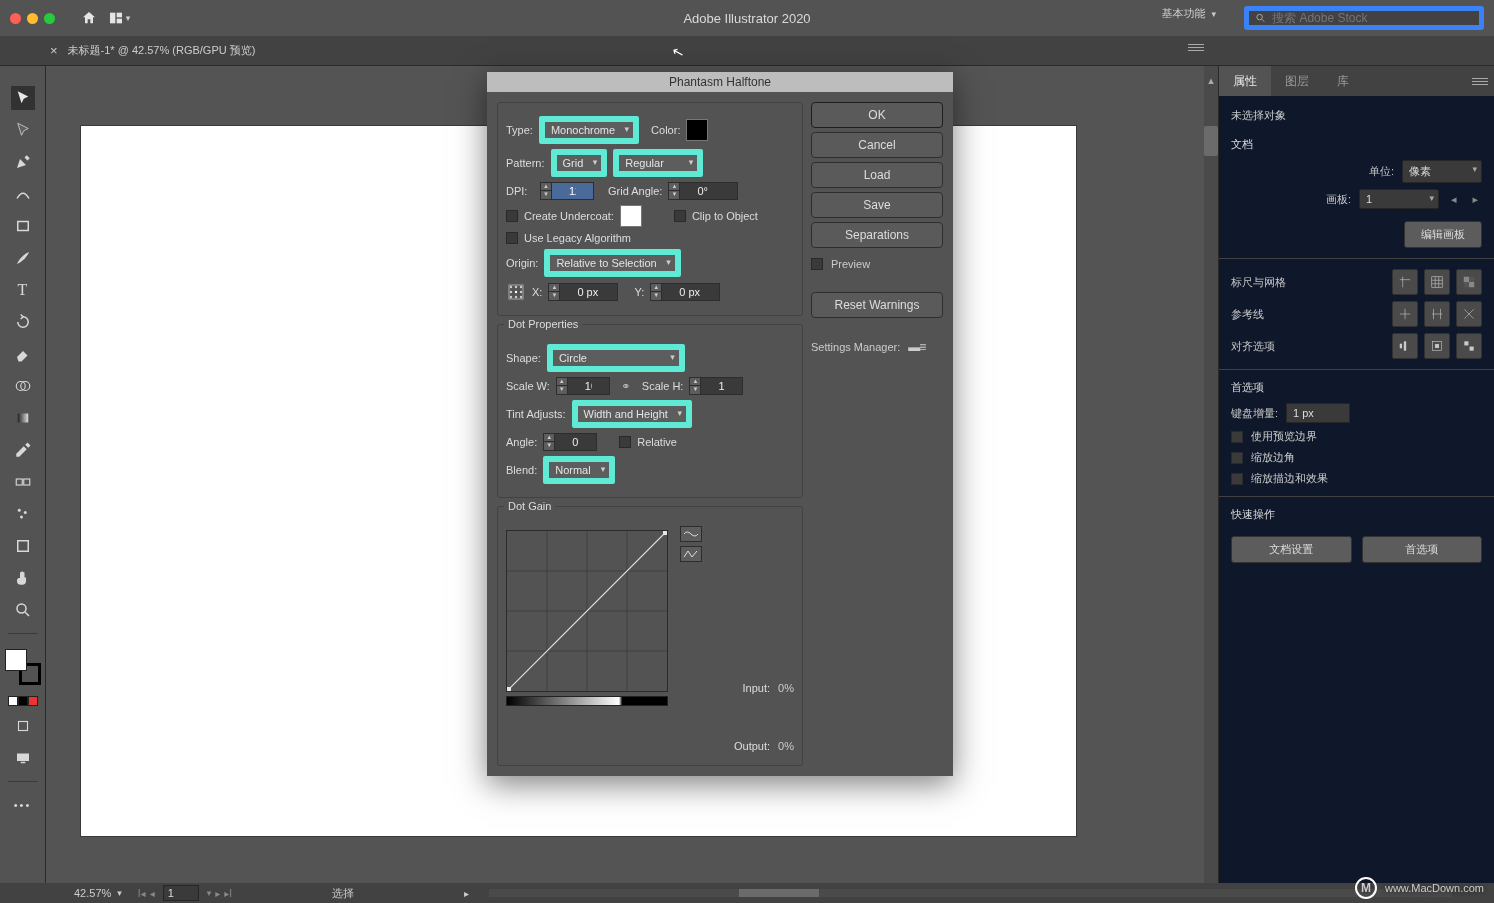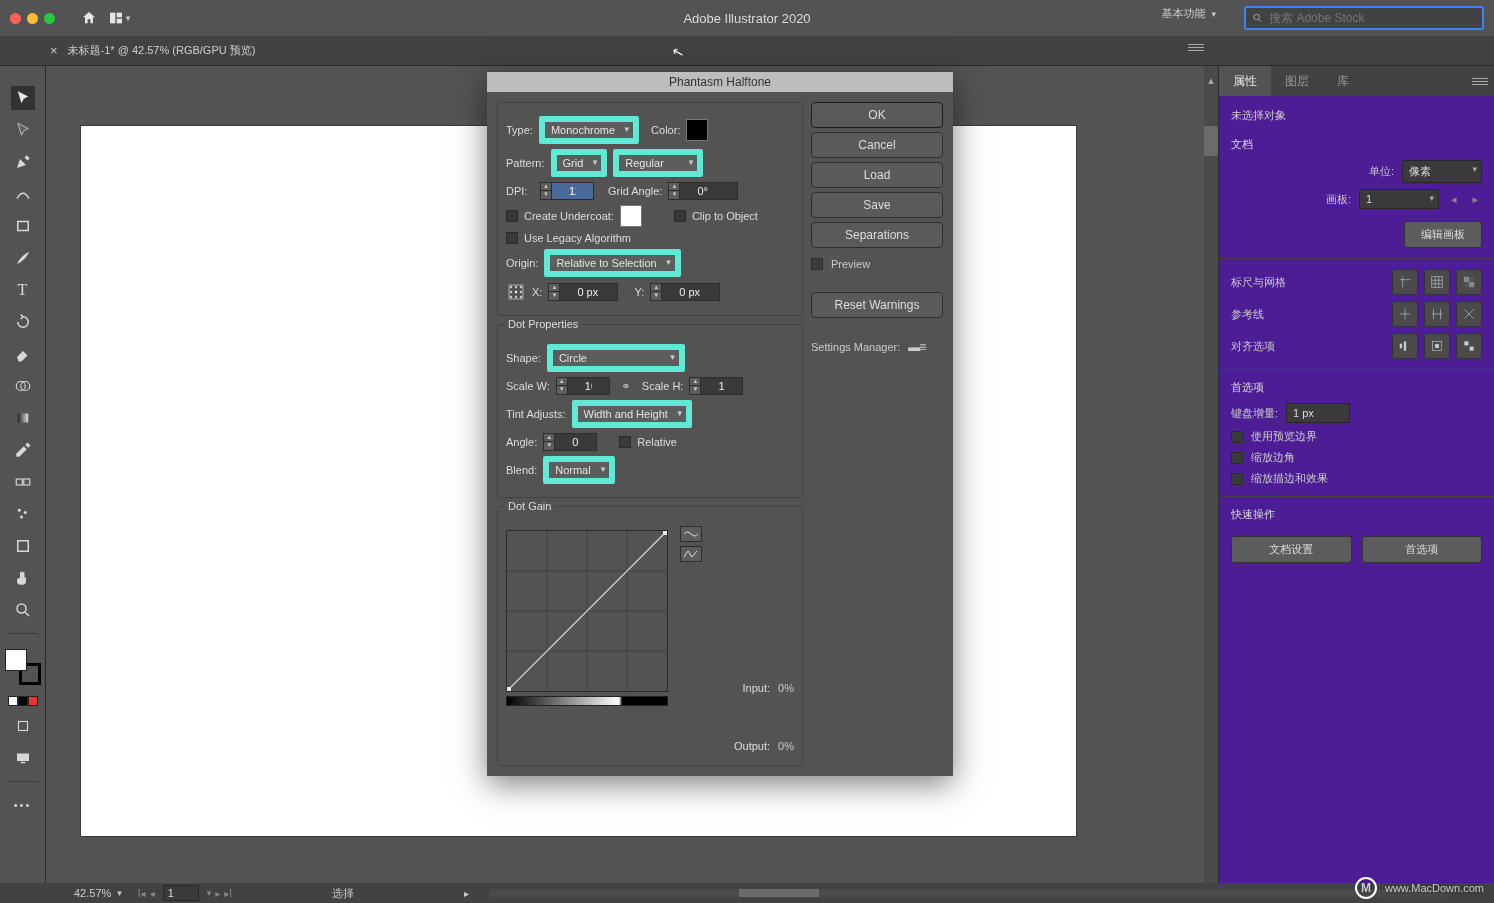--- a/index.html
+++ b/index.html
@@ -9,21 +9,21 @@
 .menubar { height: 36px; background: #535353; display: flex; align-items: center; padding: 0 10px; position: relative; }
 .traffic { display: flex; gap: 6px; margin-right: 20px; }
 .traffic span { width: 11px; height: 11px; border-radius: 50%; }
 .traffic .r { background: #ff5f56; }
 .traffic .y { background: #ffbd2e; }
 .traffic .g { background: #27c93f; }
 .mb-icon { width: 28px; height: 28px; display: flex; align-items: center; justify-content: center; margin-right: 2px; cursor: pointer; color:#eee; }
 .app-title { position: absolute; left: 50%; transform: translateX(-50%); font-size: 13px; color: #dadada; }
 .mb-right { margin-left: auto; display: flex; align-items: flex-start; gap: 20px; }
 .workspace-dd { display:flex; align-items:center; gap:6px; font-size:12px; color:#e5e5e5; cursor:pointer; padding:0 8px;}
-.search-stock { display: flex; align-items: center; background: #424242; border:2px solid #3b82f6; border-radius: 3px; height: 24px; width: 240px; padding: 0 6px; gap: 6px; }
+.search-stock { display: flex; align-items: center; background: #424242; border:5px solid #3b82f6; border-radius: 3px; height: 24px; width: 240px; padding: 0 6px; gap: 6px; }
 .search-stock input { background: transparent; border: none; outline: none; color: #999; font-size: 12px; width: 100%; }
 
 
 .doctabs { height: 30px; background: #424242; display: flex; align-items: center; padding-left: 50px; border-bottom:1px solid #2a2a2a; }
 .doctab { display: flex; align-items: center; gap: 10px; color: #e5e5e5; font-size: 12px; }
 .doctab .close { color: #ccc; font-size: 13px; cursor:pointer; }
 
 
 .main { display: flex; height: calc(903px - 36px - 30px - 20px); }
 .toolbar { width: 46px; background: #535353; display: flex; flex-direction: column; align-items: center; padding-top: 20px; gap: 8px; border-right:1px solid #2a2a2a; position:relative;}
@@ -37,21 +37,21 @@
 .colormode { display:flex; gap:0; margin-top:3px;}
 .colormode span { width:10px; height:10px; border:1px solid #222;}
 .colormode .c1{background:#fff;} .colormode .c2{background:#000;} .colormode .c3{background:#e33;}
 
 .canvas-area { flex: 1; background: #545454; position: relative; overflow: hidden; }
 .artboard { position: absolute; top: 60px; left: 35px; width: 995px; height: 710px; background: #fff; box-shadow: 0 0 0 1px rgba(0,0,0,.3); }
 .canvas-scroll-v { position:absolute; right:0; top:0; width:14px; height:100%; background:#4a4a4a;}
 .canvas-scroll-v .thumb { width:100%; height:30px; background:#6b6b6b; border-radius:2px; position:absolute; top:60px;}
 .corner-arrow { position:absolute; top:8px; width:14px; display:flex; justify-content:center; color:#aaa;}
 
-.right-panels { width: 276px; background: #4c1d95; border-left:1px solid #2a2a2a; display:flex; flex-direction:column;}
+.right-panels { width: 276px; background: #0f172a; border-left:1px solid #2a2a2a; display:flex; flex-direction:column;}
 .panel-tabs { display:flex; height:30px; background:#424242;}
 .panel-tab { padding: 7px 14px; font-size:12px; cursor:pointer; color:#999;}
 .panel-tab.active { background:#535353; color:#e8e8e8;}
 .panel-body { padding: 12px; font-size:11px; color:#ccc; }
 .panel-section-title { font-size:11px; color:#ddd; margin: 10px 0 8px 0;}
 .prop-row { display:flex; align-items:center; gap:8px; margin: 6px 0; justify-content:flex-end;}
 .prop-row .lbl { color:#c8c8c8; font-size:11px; }
 .small-select { background:#3a3a3a; border:1px solid #262626; padding:3px 18px 3px 6px; color:#ddd; font-size:11px; border-radius:2px; position:relative; min-width:80px; }
 .small-select::after { content:"▾"; position:absolute; right:4px; top:3px; font-size:9px; color:#aaa;}
 .icon-arrow { color:#888; padding:0 4px; cursor:pointer;}

